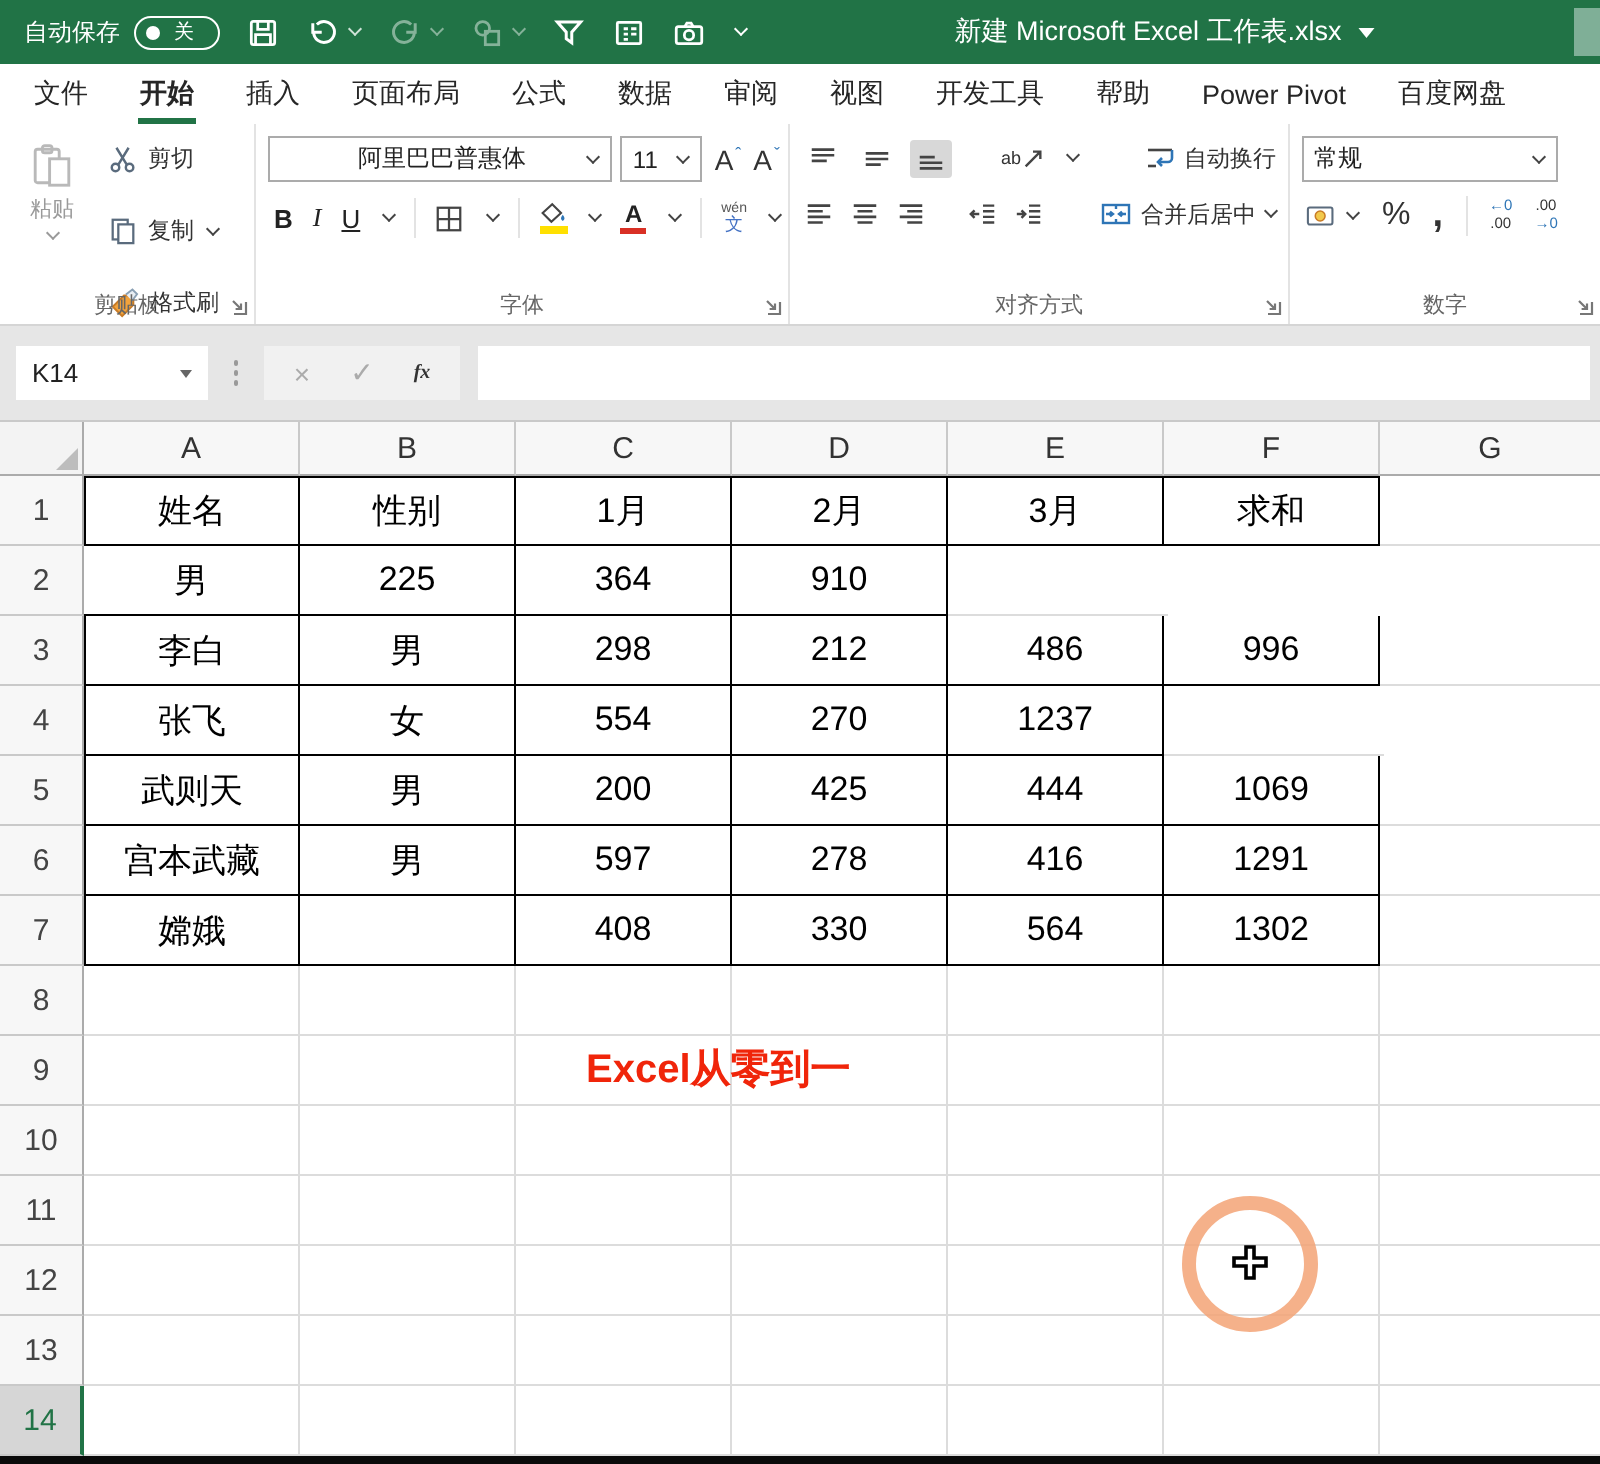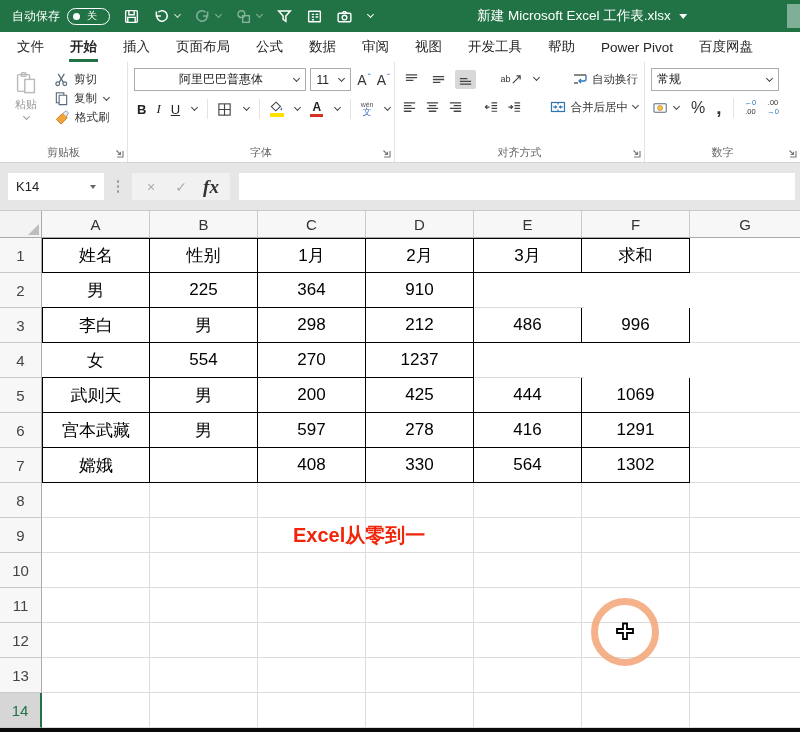--- a/index.html
+++ b/index.html
@@ -35,21 +35,21 @@
   
   .ribbon{height:101px;border-bottom:1px solid #D5D5D5;display:flex;background:#fff;}
   .grp{position:relative;border-right:1px solid #E3E3E3;padding:6px 4px 18px 6px;}
   .grp-label{position:absolute;bottom:2px;left:0;right:0;text-align:center;font-size:11px;color:#666;}
   .launcher{position:absolute;right:3px;bottom:4px;}
   .muted{color:#9a9a9a;}
   .icn{color:#444;}
 
   .clip-body{display:flex;gap:8px;}
   .paste{width:40px;display:flex;flex-direction:column;align-items:center;gap:2px;font-size:11px;color:#9a9a9a;padding-top:3px;}
-  .mini{display:flex;flex-direction:column;gap:0;padding-top:2px;}
+  .mini{display:flex;flex-direction:column;gap:17px;padding-top:2px;}
   .mbtn{display:flex;align-items:center;gap:5px;font-size:11.5px;color:#333;height:19px;white-space:nowrap;}
 
   .font-grp{width:267px;}
   .frow1{display:flex;gap:4px;align-items:center;}
   .selbox{border:1px solid #ABABAB;background:#fff;height:23px;display:flex;align-items:center;
     justify-content:space-between;font-size:12px;color:#222;padding:0 5px;}
   .fname{width:177px;padding-left:44px;}
   .fsize{width:42px;}
   .abtn{font-size:14px;color:#333;display:flex;align-items:flex-start;gap:1px;margin-left:2px;white-space:nowrap;}
   .caret{font-size:9px;color:#2E75B6;line-height:1;margin-top:1px;}
@@ -79,21 +79,21 @@
 
   
   .fbar{height:48px;background:#E6E6E6;display:flex;align-items:center;border-bottom:1px solid #C9C9C9;padding-left:8px;}
   .namebox{width:96px;height:27px;background:#fff;display:flex;align-items:center;justify-content:space-between;
     padding:0 8px;font-size:13px;color:#222;}
   .namebox .tri{border-left-width:3.5px;border-right-width:3.5px;border-top-width:4.5px;color:#666;}
   .vdots{width:28px;display:flex;flex-direction:column;align-items:center;gap:2.5px;}
   .vdots i{width:2.5px;height:2.5px;border-radius:50%;background:#9a9a9a;}
   .fxbox{height:27px;background:#F1F1F1;display:flex;align-items:center;padding:0 4px;}
   .fxbox .fb{width:30px;text-align:center;font-size:14px;color:#ABABAB;}
-  .fxbox .fx{width:30px;text-align:center;font-size:19px;color:#333;font-style:italic;
+  .fxbox .fx{width:30px;text-align:center;font-size:10px;color:#333;font-style:italic;
     font-family:"Liberation Serif",serif;font-weight:bold;}
   .finput{flex:1;height:27px;background:#fff;margin-left:9px;margin-right:5px;border:none;outline:none;font-size:13px;}
 
   
   .sheet{position:relative;width:800px;height:521px;background:#fff;font-size:17px;}
   .hdr-row{display:flex;height:27px;}
   .corner{width:42px;height:27px;background:#F3F3F3;border-right:1px solid #ABABAB;border-bottom:1px solid #ABABAB;position:relative;}
   .corner::after{content:"";position:absolute;right:2px;bottom:2px;
     border-style:solid;border-width:0 0 11px 11px;border-color:transparent transparent #BDBDBD transparent;}
   .chead{width:108px;border-right:1px solid #C9C9C9;border-bottom:1px solid #ABABAB;background:#F7F7F7;
@@ -470,20 +470,21 @@
         <div class="cell tcell tleft">李白</div>
         <div class="cell tcell">男</div>
         <div class="cell tcell">298</div>
         <div class="cell tcell">212</div>
         <div class="cell tcell">486</div>
         <div class="cell tcell">996</div>
         <div class="cell last"></div>
       </div>
       <div class="grow">
         <div class="rhead">4</div>
+        <div class="cell tcell tleft">张飞</div>
         <div class="cell tcell">女</div>
         <div class="cell tcell">554</div>
         <div class="cell tcell">270</div>
         <div class="cell tcell">1237</div>
         <div class="cell last"></div>
       </div>
       <div class="grow">
         <div class="rhead">5</div>
         <div class="cell tcell tleft">武则天</div>
         <div class="cell tcell">男</div>

